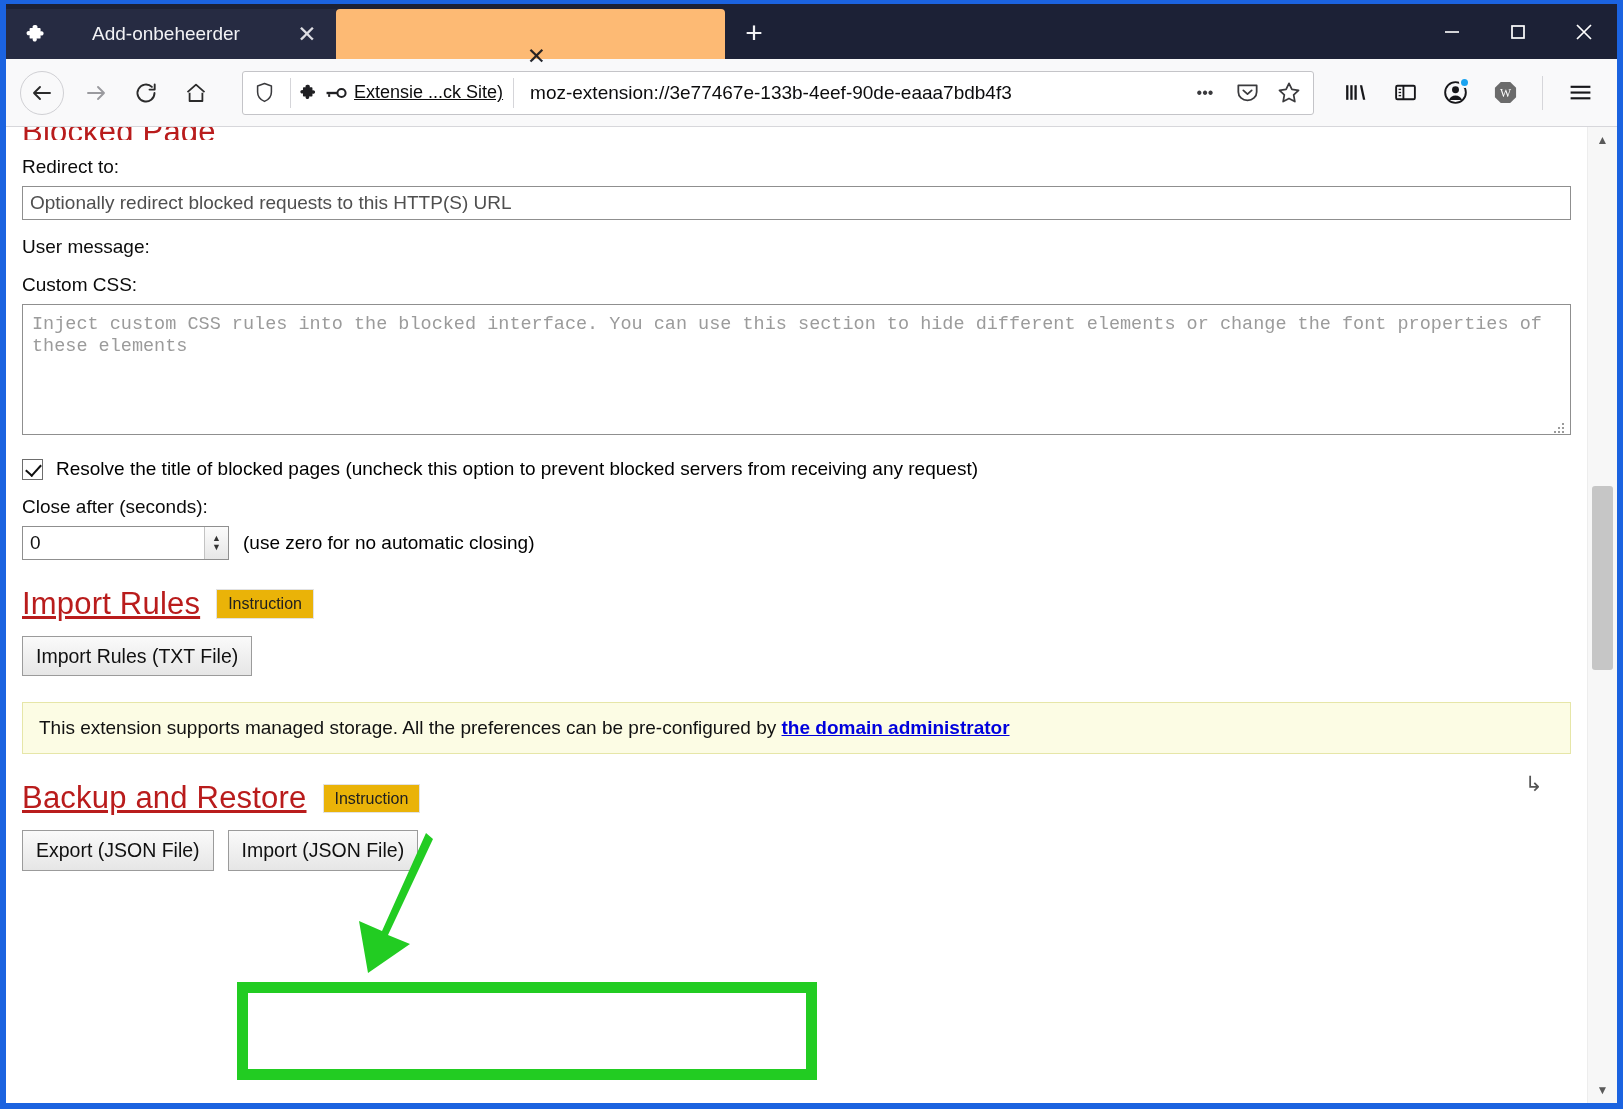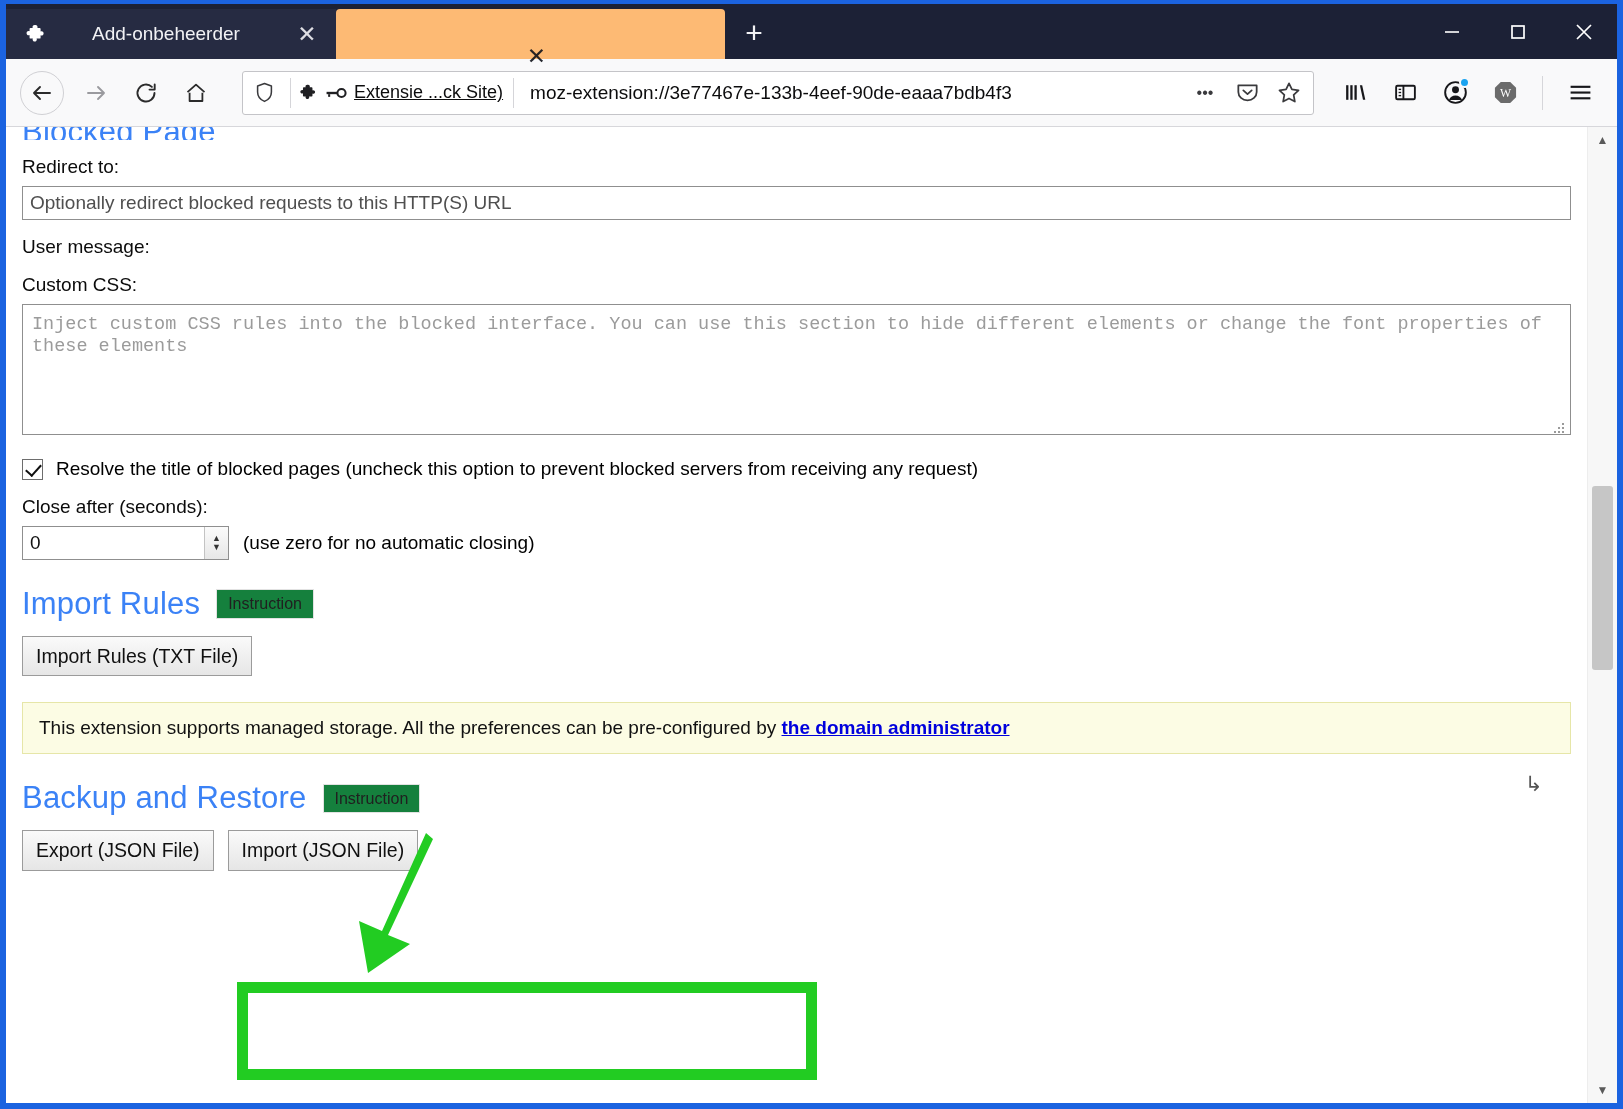--- a/index.html
+++ b/index.html
@@ -211,22 +211,23 @@
     height: 20%;
     background: #c6c6c6;
     border-radius: 3px;
   }
 
   
   h2.section-title {
     font-size: 31px;
     font-weight: 400;
     margin: 0;
-    color: #3b82f6;
+    color: #b91c1c;
     letter-spacing: .2px;
+    text-decoration: underline;
   }
   #blocked-page-title {
     margin-top: -13px;
     height: 26px;
     overflow: hidden;
   }
   .field-label {
     font-size: 19px;
     margin: 16px 0 8px 0;
     color: #0b0b0b;
@@ -319,21 +320,21 @@
   }
   #close-after-hint { font-size: 19px; }
 
   .heading-row {
     display: flex;
     align-items: center;
     gap: 16px;
     margin: 26px 0 14px 0;
   }
   .instruction-badge {
-    background: #15803d;
+    background: #eab308;
     border: 1px solid #e2e2e2;
     font-size: 16px;
     padding: 4px 11px;
     color: #202020;
     line-height: 1.2;
   }
 
   button.std-btn {
     font-family: "Liberation Sans", sans-serif;
     font-size: 19.5px;

